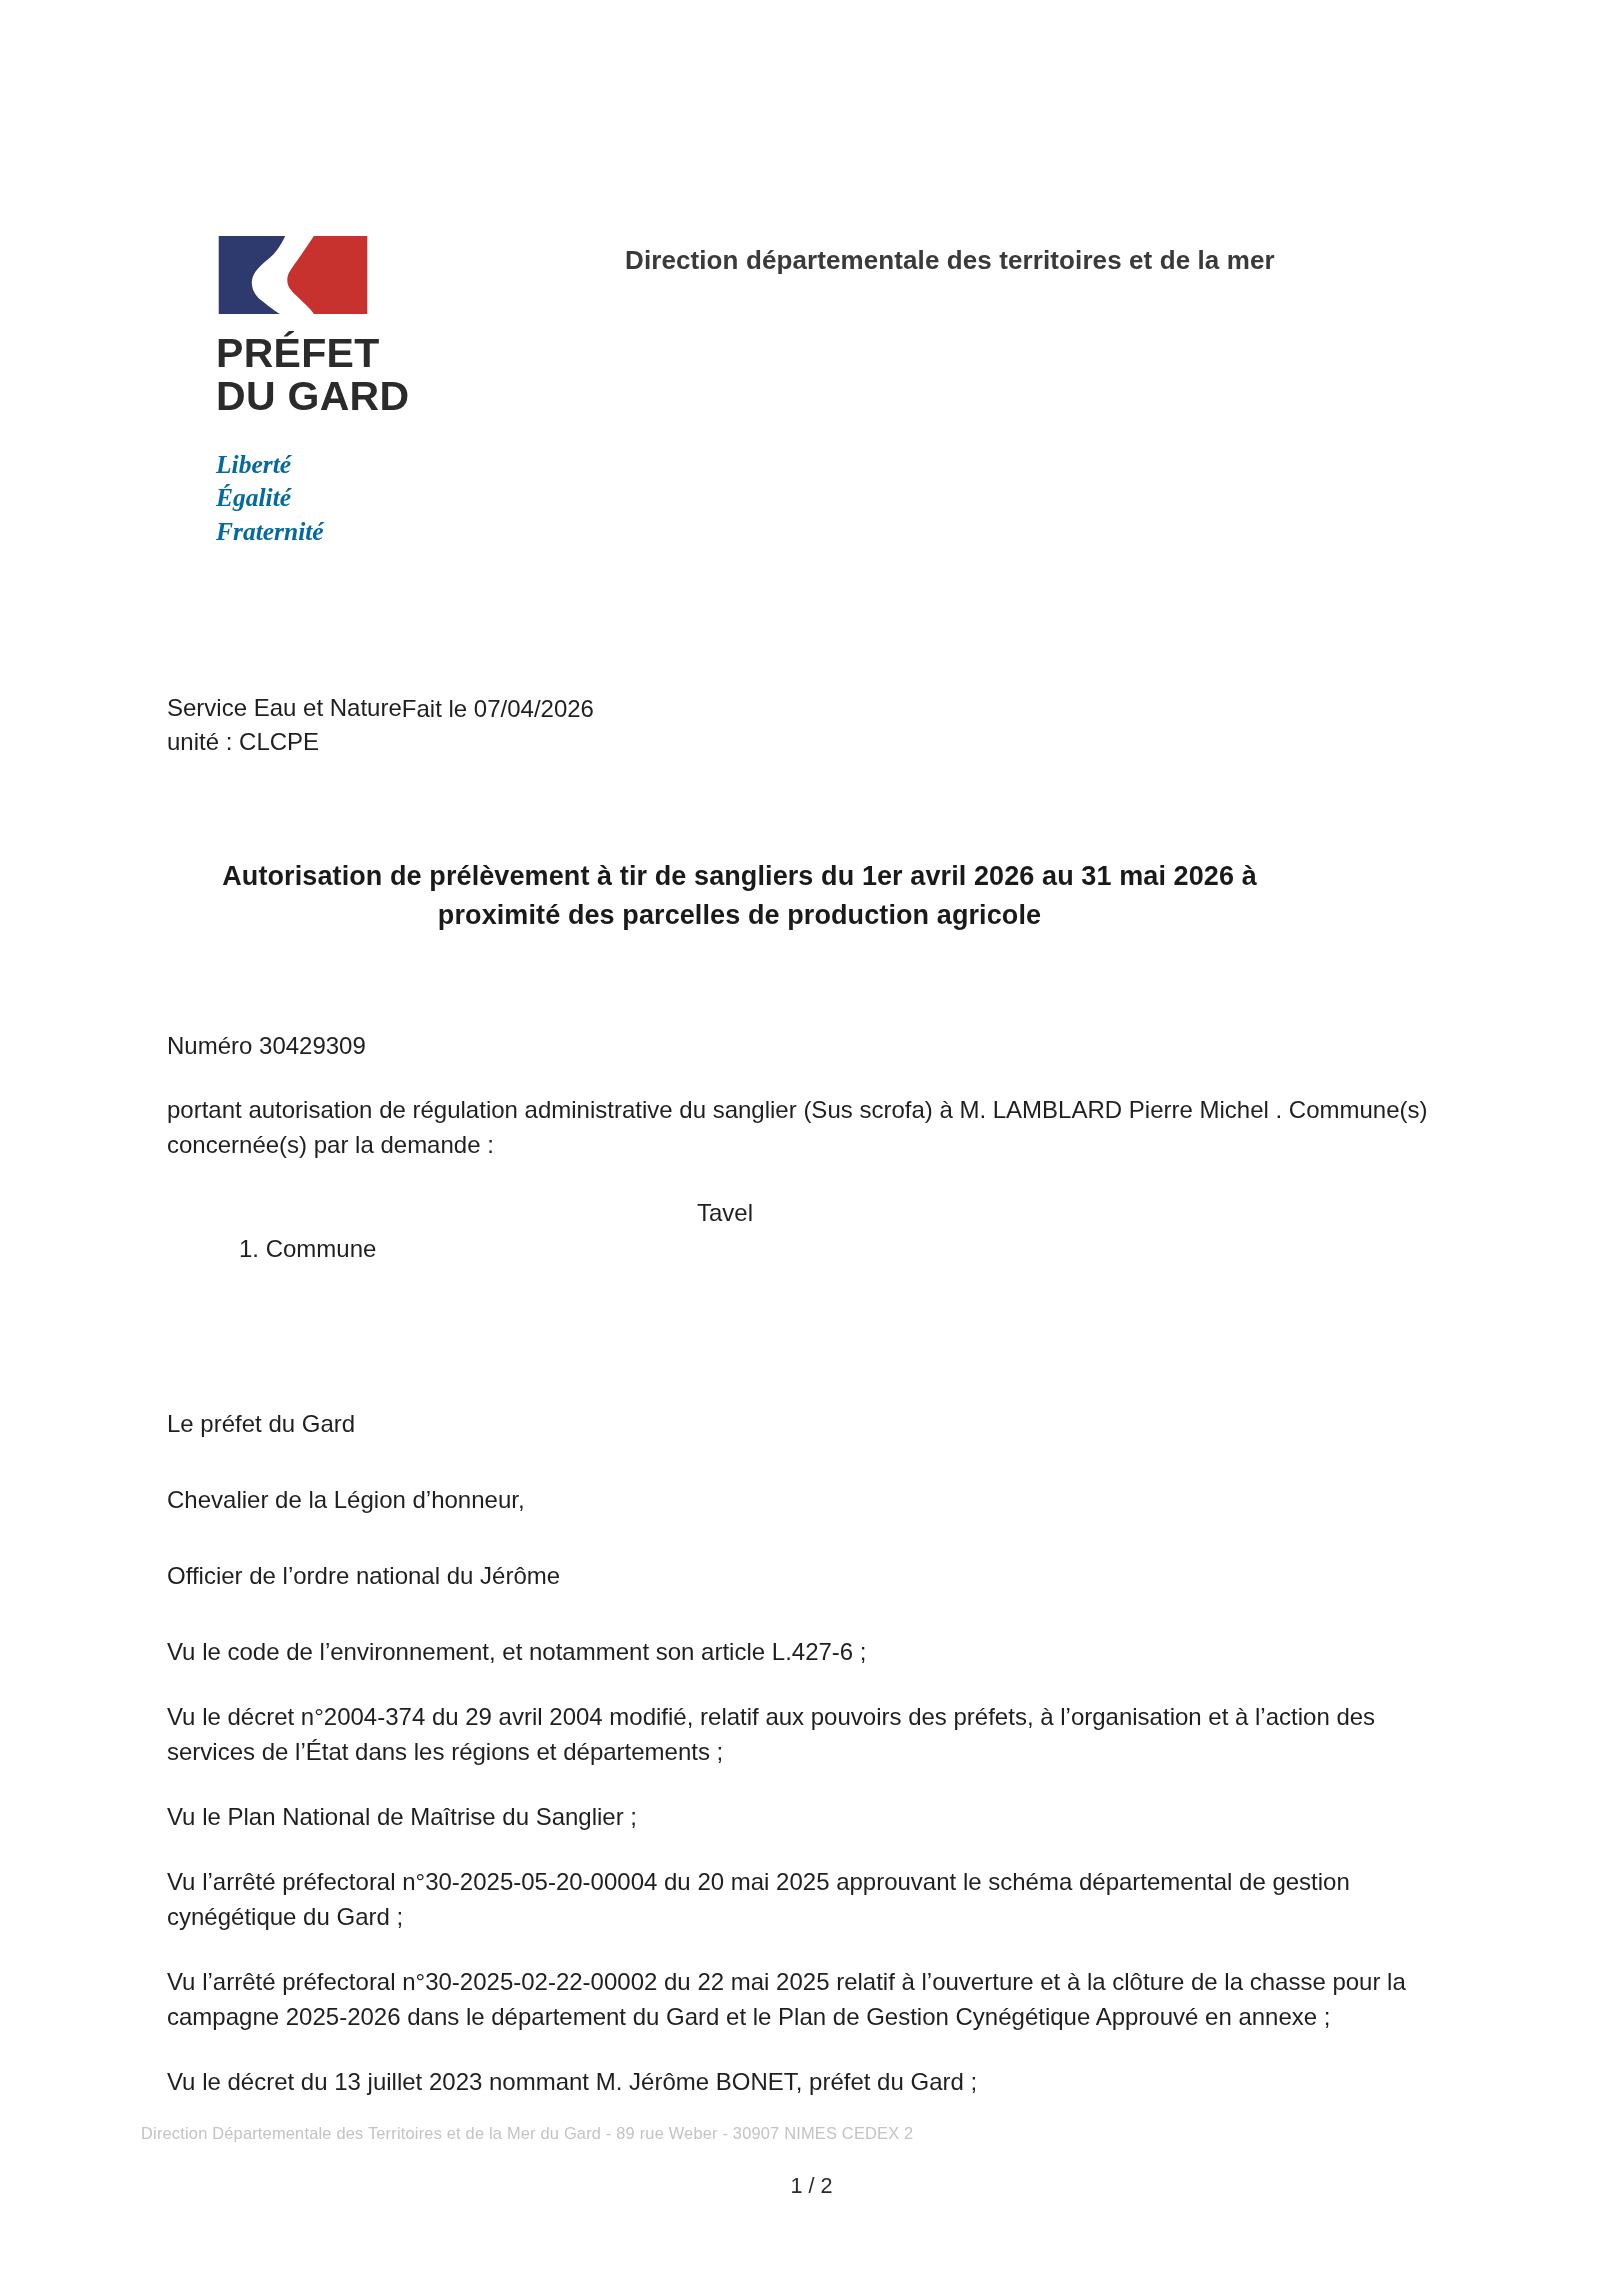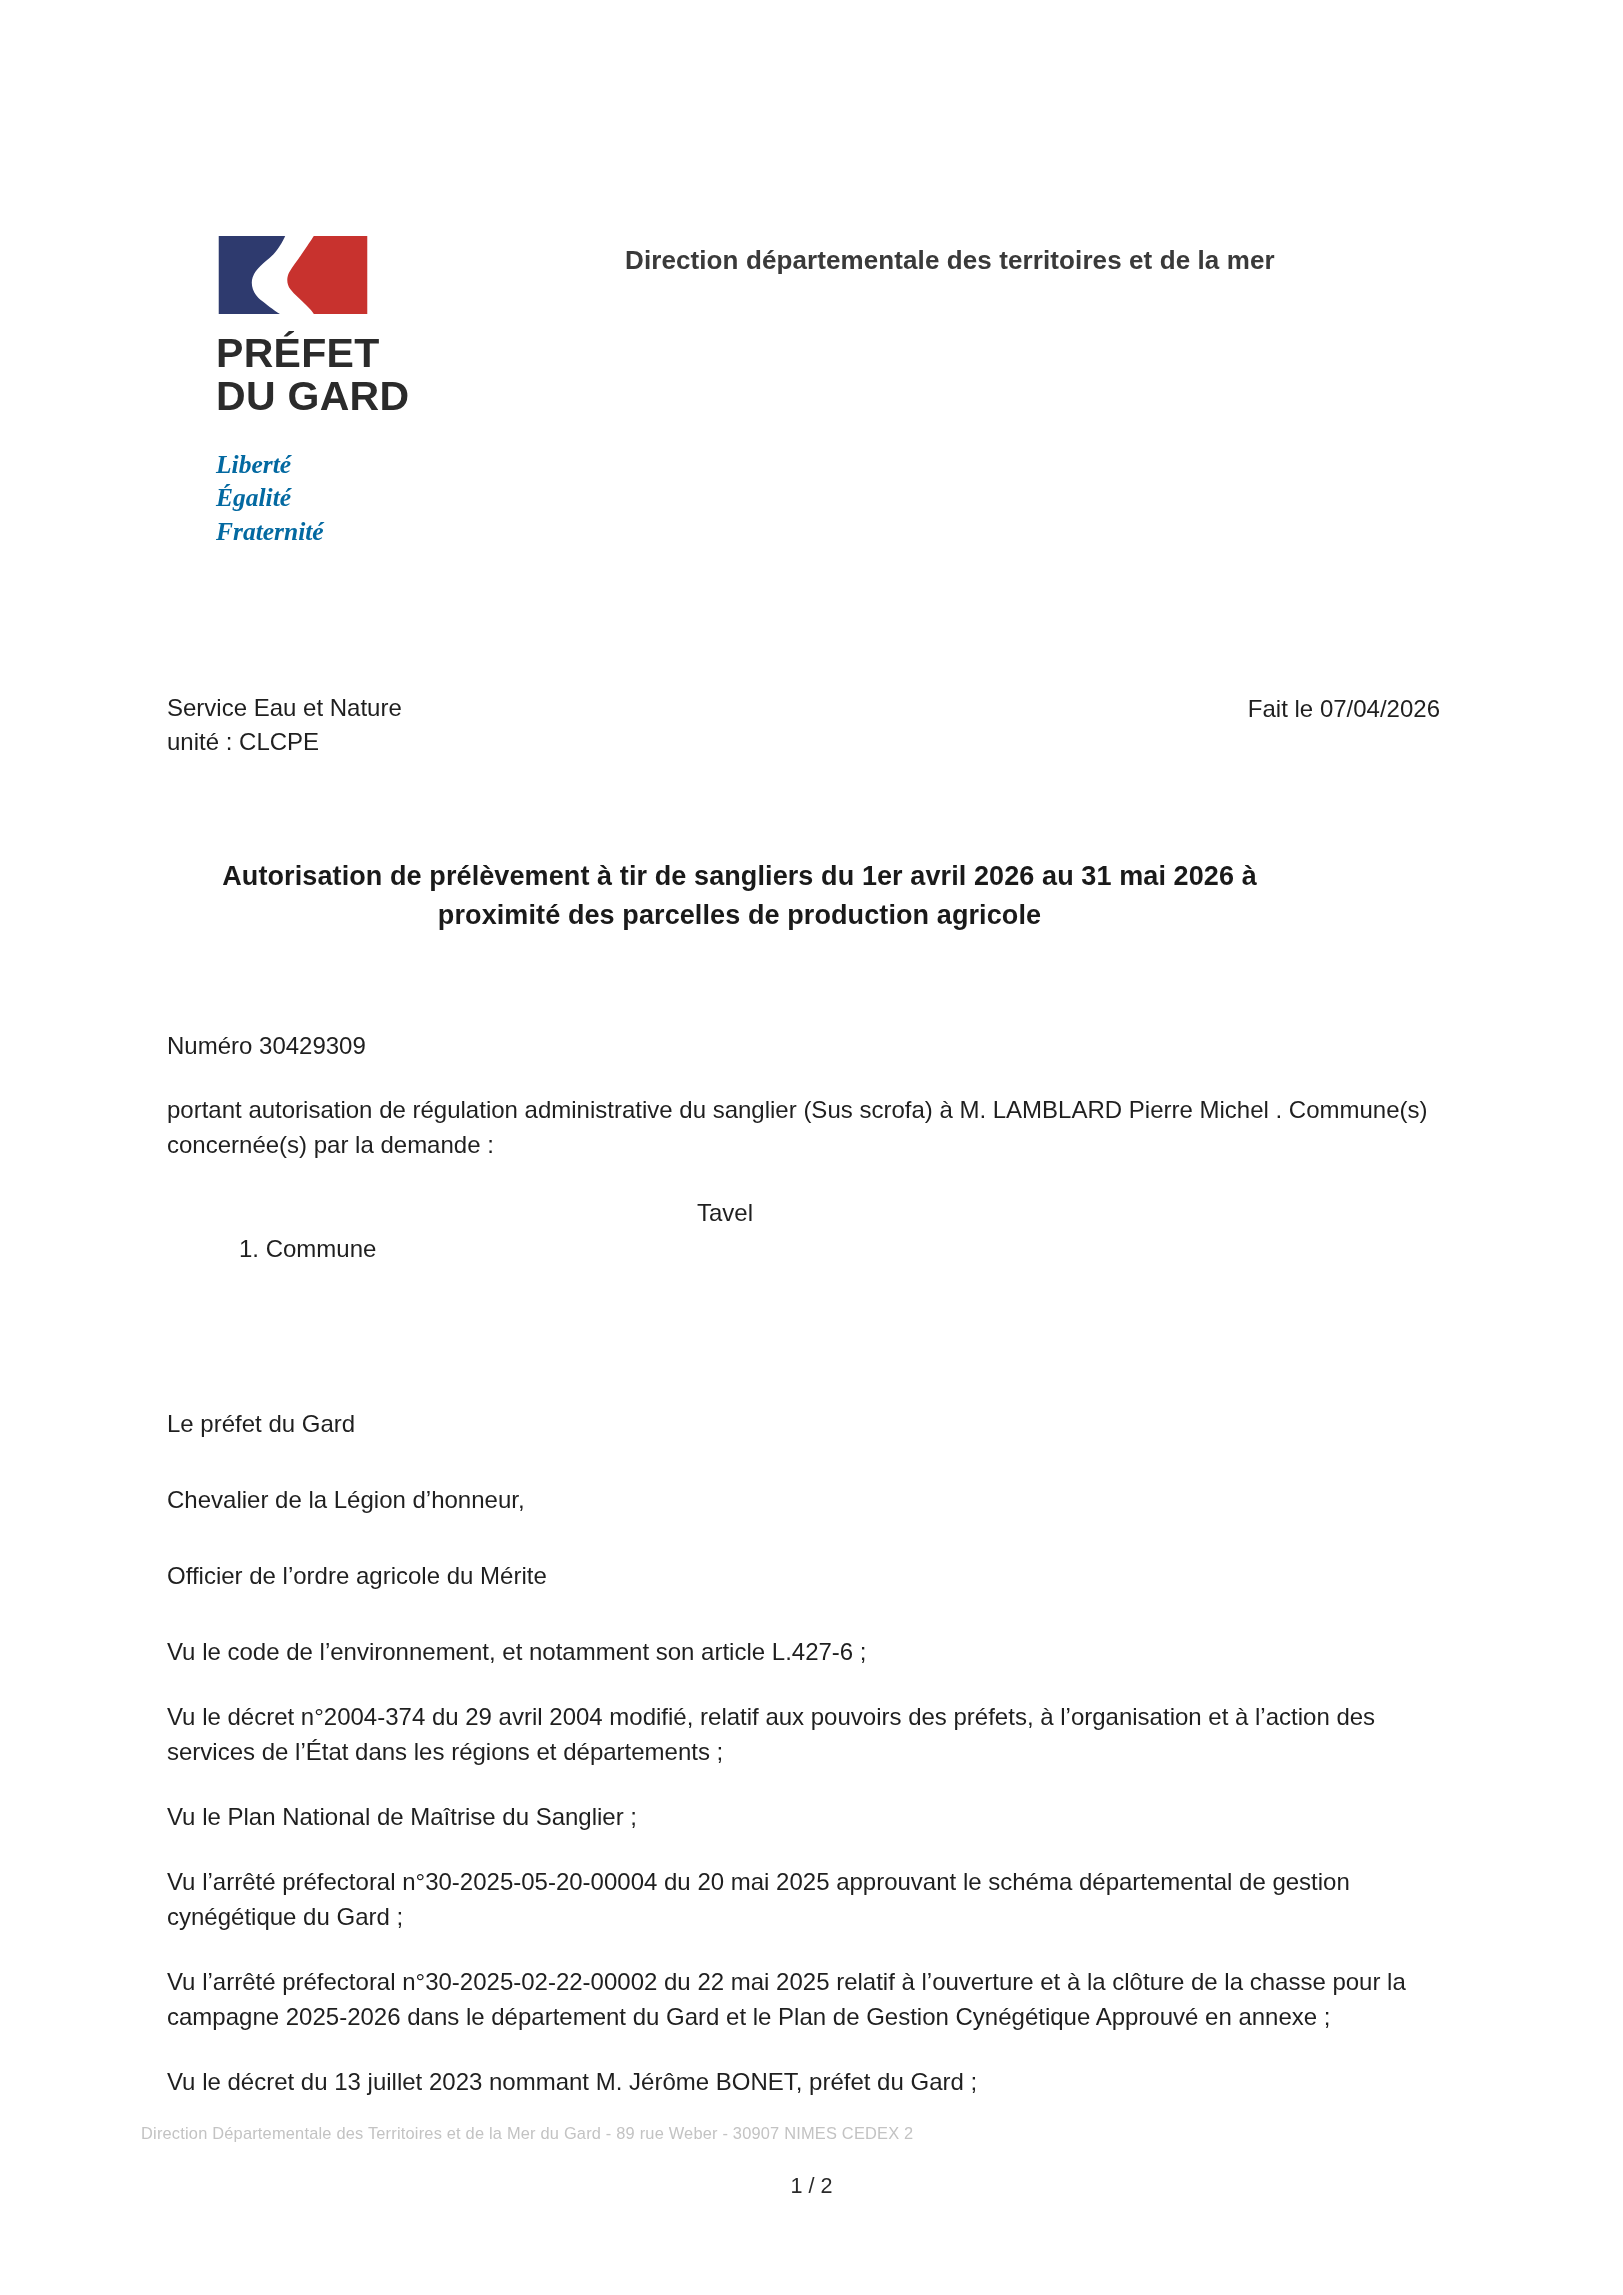--- a/index.html
+++ b/index.html
@@ -81,26 +81,25 @@
     white-space: nowrap;
   }
 
   
   .meta {
     position: absolute;
     left: 167px;
     right: 183px;
     top: 691px;
     display: flex;
-    justify-content: space-between;
+    justify-content: flex-start;
     align-items: flex-start;
     font-size: 24px;
     line-height: 1.42;
     color: #1f1f1f;
-    gap: 40px;
   }
   .meta-left { white-space: pre-line; }
   .meta-right { white-space: nowrap; padding-top: 0.7px; }
 
   
   .doc-title {
     position: absolute;
     left: 193px;
     width: 1093px;
     top: 857px;
@@ -214,21 +213,21 @@
       <span class="commune-label">1. Commune</span>
       <span>Tavel</span>
     </div>
 
     <div class="gap-xl"></div>
 
     <p>Le préfet du Gard</p>
     <div class="gap-md"></div>
     <p>Chevalier de la Légion d’honneur,</p>
     <div class="gap-md"></div>
-    <p>Officier de l’ordre agricole du Mérite</p>
+    <p>Officier de l’ordre national du Jérôme</p>
 
     <div class="gap-md"></div>
 
     <p class="vu">Vu le code de l’environnement, et notamment son article L.427-6 ;</p>
     <p class="vu">Vu le décret n°2004-374 du 29 avril 2004 modifié, relatif aux pouvoirs des préfets, à l’organisation et à l’action des services de l’État dans les régions et départements ;</p>
     <p class="vu">Vu le Plan National de Maîtrise du Sanglier ;</p>
     <p class="vu">Vu l’arrêté préfectoral n°30-2025-05-20-00004 du 20 mai 2025 approuvant le schéma départemental de gestion cynégétique du Gard ;</p>
     <p class="vu">Vu l’arrêté préfectoral n°30-2025-02-22-00002 du 22 mai 2025 relatif à l’ouverture et à la clôture de la chasse pour la campagne 2025-2026 dans le département du Gard et le Plan de Gestion Cynégétique Approuvé en annexe ;</p>
     <p class="vu">Vu le décret du 13 juillet 2023 nommant M. Jérôme BONET, préfet du Gard ;</p>
   </div>

